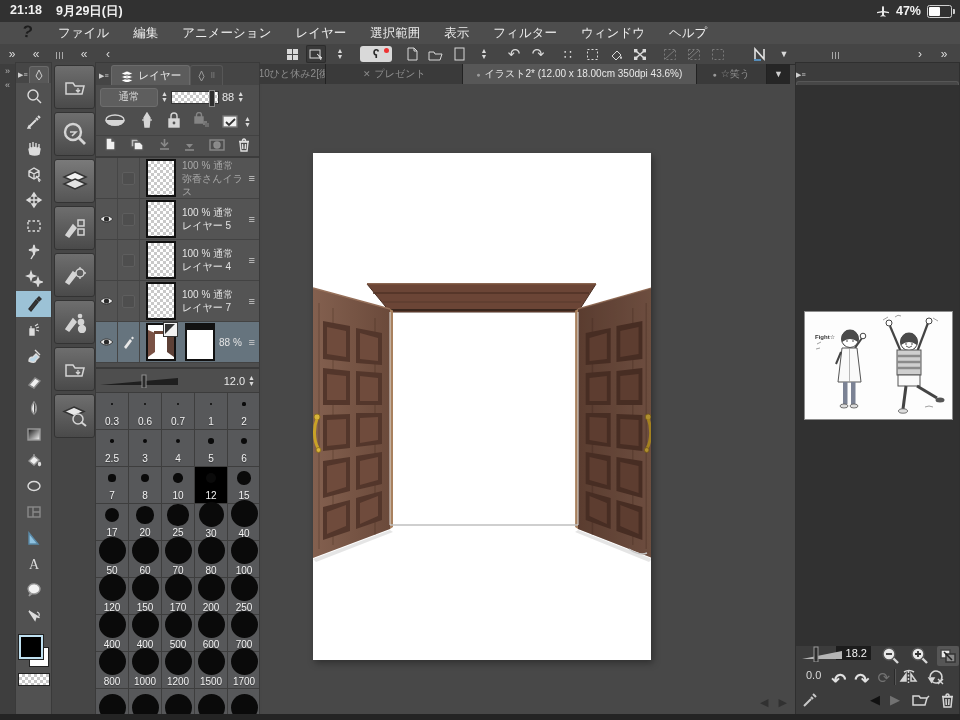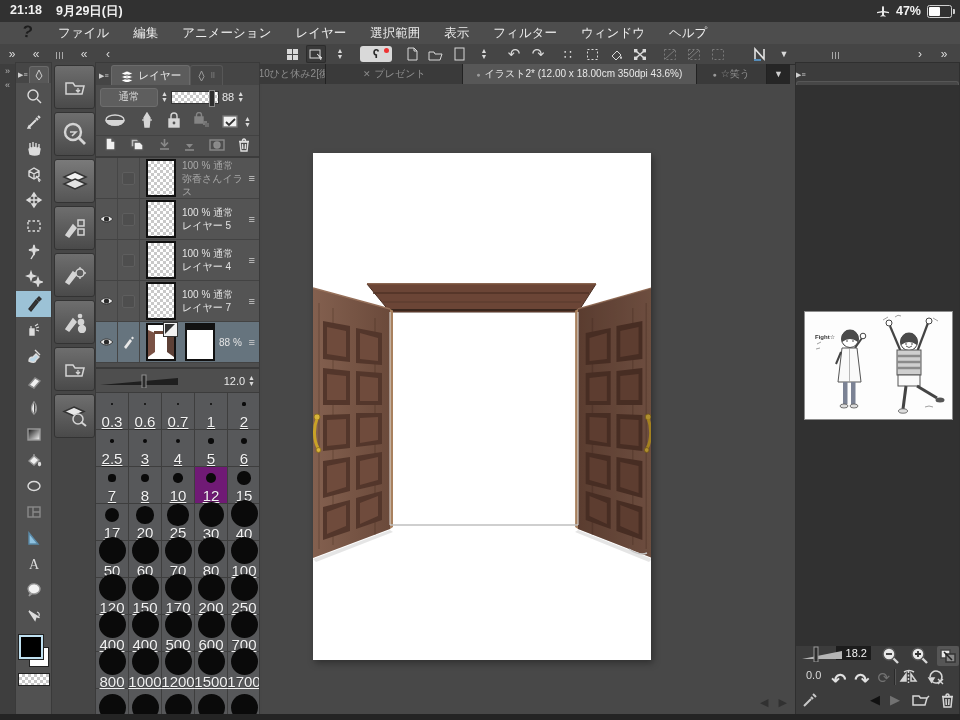--- a/index.html
+++ b/index.html
@@ -82,24 +82,24 @@
   .lhandle{color:#cfcfcf;font-size:11px;margin-right:4px;}
   .badge{position:absolute;right:-4px;top:-3px;width:13px;height:13px;background:#f2f2f2;border:1px solid #333;}
   .badge:after{content:"";position:absolute;left:1px;top:1px;border-left:10px solid #333;border-bottom:10px solid transparent;}
   
   .brushpal{left:95px;top:368px;width:165px;height:347px;overflow:hidden;}
   .bslider{height:23px;display:flex;align-items:center;padding:0 4px;border-bottom:1px solid #3c3c3c;}
   .wedge{flex:1;height:14px;position:relative;}
   .wedge svg{position:absolute;left:0;top:0;}
   .bgrid{display:grid;grid-template-columns:repeat(5,33px);}
   .bcell{height:37px;box-sizing:border-box;border-right:1px solid #3e3e3e;border-bottom:1px solid #3e3e3e;background:#57585a;display:flex;flex-direction:column;align-items:center;justify-content:flex-end;}
-  .bcell.sel{background:#701a75;}
+  .bcell.sel{background:#000000;}
   .bcell .dotwrap{flex:1;display:flex;align-items:center;justify-content:center;width:100%;}
   .bcell .dot{background:#0a0a0a;border-radius:50%;}
-  .bcell .lab{font-size:15px;color:#f1f1f1;height:14px;line-height:13px;text-shadow:0 1px 1px rgba(0,0,0,.4);text-decoration:underline;}
+  .bcell .lab{font-size:10px;color:#f1f1f1;height:14px;line-height:13px;text-shadow:0 1px 1px rgba(0,0,0,.4);}
   
   .canvas{left:262px;top:84px;width:533px;height:631px;background:#484848;}
   .page{position:absolute;left:51px;top:69px;width:338px;height:507px;background:#fff;box-shadow:2px 3px 7px rgba(0,0,0,.35);}
   .cnav{position:absolute;right:8px;bottom:6px;color:#313131;font-size:11px;display:flex;gap:10px;}
   .bottomstrip{left:0;top:714px;width:960px;height:6px;background:#242424;}
   
   .rpanel{left:795px;top:62px;width:165px;height:653px;background:#3c3c3c;border:1px solid #2f2f2f;box-sizing:border-box;}
   .rcontent{position:absolute;left:0;top:22px;width:163px;height:561px;background:#313131;}
   .svcard{position:absolute;left:8px;top:226px;width:147px;height:107px;background:#fff;border:1px solid #8d8d8d;}
   .rctrl{position:absolute;left:0;top:583px;width:163px;height:70px;background:#3c3c3c;font-size:11px;}

